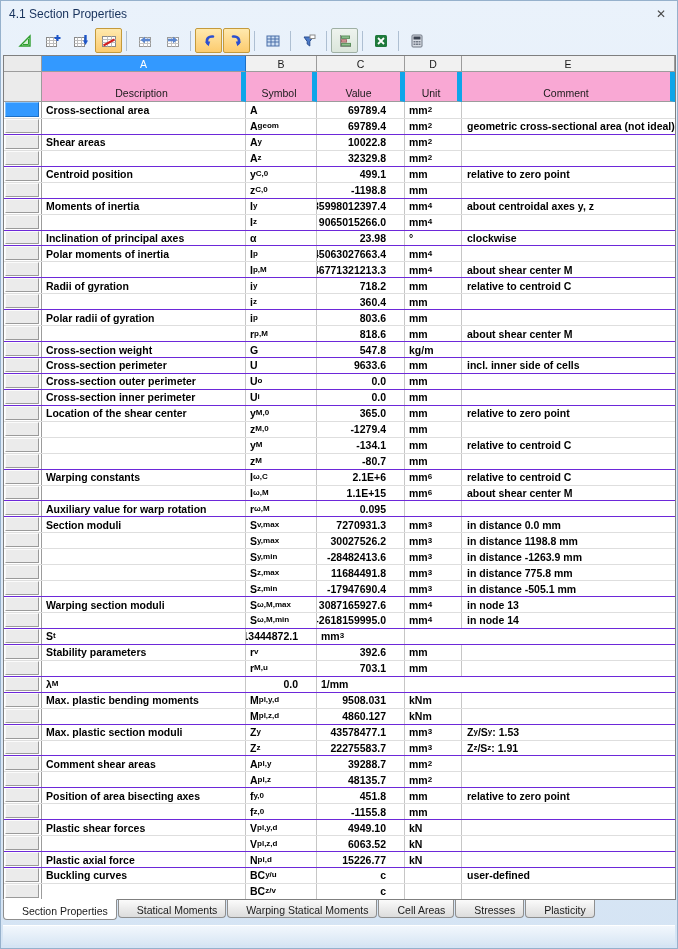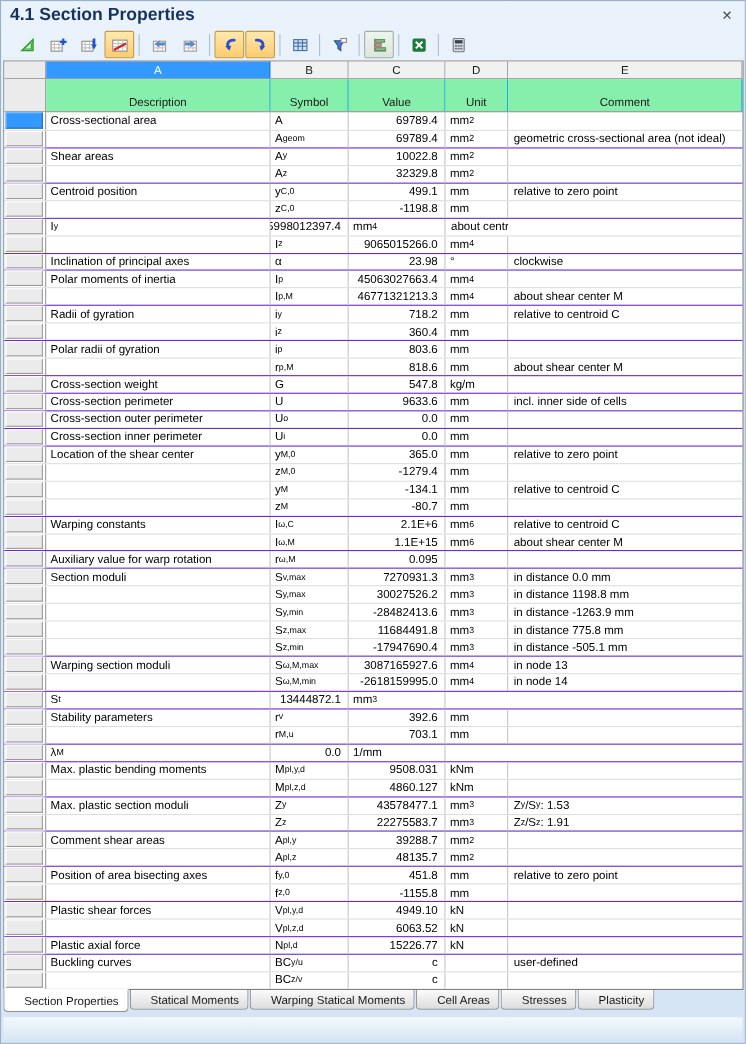--- a/index.html
+++ b/index.html
@@ -1,21 +1,21 @@
 <!DOCTYPE html>
 <html><head>
 <meta charset="utf-8">
 <style>
   html,body{margin:0;padding:0;}
   body{width:678px;height:949px;overflow:hidden;font-family:"Liberation Sans",sans-serif;}
   .window{position:relative;width:678px;height:949px;box-sizing:border-box;
     background:linear-gradient(#eaf2fb,#d5e4f4);border:1px solid #96b1cc;}
   
   .titlebar{height:26px;display:flex;align-items:center;padding:0 8px;}
-  .title{font-size:16px;font-weight:bold;color:#17325c;}
+  .title{font-size:12px;font-weight:normal;color:#17325c;}
   .close{margin-left:auto;font-size:12px;color:#4a4a4a;width:16px;height:16px;
     display:flex;align-items:center;justify-content:center;cursor:default;}
   
   .toolbar{height:27px;display:flex;align-items:center;padding-left:10px;}
   .tbtn{width:25px;height:23px;display:flex;align-items:center;justify-content:center;
     border:1px solid transparent;border-radius:2px;margin-right:1px;}
   .tbtn.toggled{background:linear-gradient(#ffe9ae,#fccb6e);border-color:#c Admiral;}
   .tbtn.toggled{border-color:#c49a3c;}
   .tbtn.pressed{background:linear-gradient(#eef3ee,#dbe6db);border-color:#9fb0a4;}
   .tsep{width:1px;height:20px;background:#aebfd2;margin:0 4px 0 3px;}
@@ -24,33 +24,33 @@
   .tablewrap{position:absolute;left:2px;top:54px;width:673px;box-sizing:border-box;
     border:1px solid #7f7f7f;background:#fff;}
   .grid{display:grid;grid-template-columns:38px 204px 71px 88px 57px 213px;}
   .letters-row{height:16px;}
   .lcell{box-sizing:border-box;font-size:10.5px;color:#1a1a1a;background:#f1f1f1;
     display:flex;align-items:center;justify-content:center;
     border-right:1px solid #9c9c9c;border-bottom:1px solid #9c9c9c;}
   .lcell.corner{background:#ebebeb;}
   .lcell.sel{background:#3399ff;color:#ffffff;border-right-color:#1d6fc4;}
   .header-row{height:30px;}
-  .hcell{box-sizing:border-box;font-size:10.5px;color:#1a1a1a;background:#86efac;
+  .hcell{box-sizing:border-box;font-size:10.5px;color:#1a1a1a;background:#f9a8d4;
     display:flex;align-items:flex-end;justify-content:center;padding-bottom:2px;
-    border-right:1px solid #0ea5e9;border-bottom:1px solid #9c9c9c;}
+    border-right:5px solid #0ea5e9;border-bottom:1px solid #9c9c9c;}
   .hcell.corner{background:#ebebeb;border-right:1px solid #9c9c9c;}
-  .trow{height:15.94px;box-sizing:border-box;border-top:1px solid #dedede;}
+  .trow{height:15.94px;box-sizing:border-box;border-top:1px solid #dedede;font-weight:bold;}
   .trow:first-child{border-top:none;}
   .trow.gstart{border-top:1px solid #6d28d9;}
   .trow.gstart:first-child{border-top:none;}
   .cell{box-sizing:border-box;font-size:10.5px;color:#000;display:flex;align-items:center;
     white-space:nowrap;overflow:hidden;border-right:1px solid #c6c6c6;height:100%;}
   .c-desc{padding-left:4px;}
   .c-sym{padding-left:4px;}
-  .c-val{justify-content:flex-end;padding-right:6px;}
+  .c-val{justify-content:flex-end;padding-right:18px;}
   .c-unit{padding-left:4px;}
   .c-com{padding-left:5px;border-right:none;}
   .cell sub{font-size:8px;line-height:1;}
   .cell sup{font-size:8px;line-height:1;}
   .rowhdr-cell{box-sizing:border-box;height:100%;padding:0 2px 0 1px;background:#fff;
     border-right:1px solid #9c9c9c;display:flex;align-items:stretch;}
   .rowhdr-btn{flex:1;margin:0 0 1px 0;background:#ebebeb;box-sizing:border-box;
     border:1px solid;border-color:#fbfbfb #9a9a9a #9a9a9a #fbfbfb;}
   .rowhdr-btn.sel{background:#3399ff;border-color:#7cc0ff #1d6fc4 #1d6fc4 #7cc0ff;}
   
@@ -277,20 +277,21 @@
           <div class="cell c-desc"></div>
           <div class="cell c-sym">z<sub>C,0</sub></div>
           <div class="cell c-val">-1198.8</div>
           <div class="cell c-unit">mm</div>
           <div class="cell c-com"></div>
         </div>
         <div class="trow grid gstart">
           <div class="rowhdr-cell">
             <div class="rowhdr-btn"></div>
           </div>
+          <div class="cell c-desc">Moments of inertia</div>
           <div class="cell c-sym">I<sub>y</sub></div>
           <div class="cell c-val">35998012397.4</div>
           <div class="cell c-unit">mm<sup>4</sup></div>
           <div class="cell c-com">about centroidal axes y, z</div>
         </div>
         <div class="trow grid">
           <div class="rowhdr-cell">
             <div class="rowhdr-btn"></div>
           </div>
           <div class="cell c-desc"></div>

